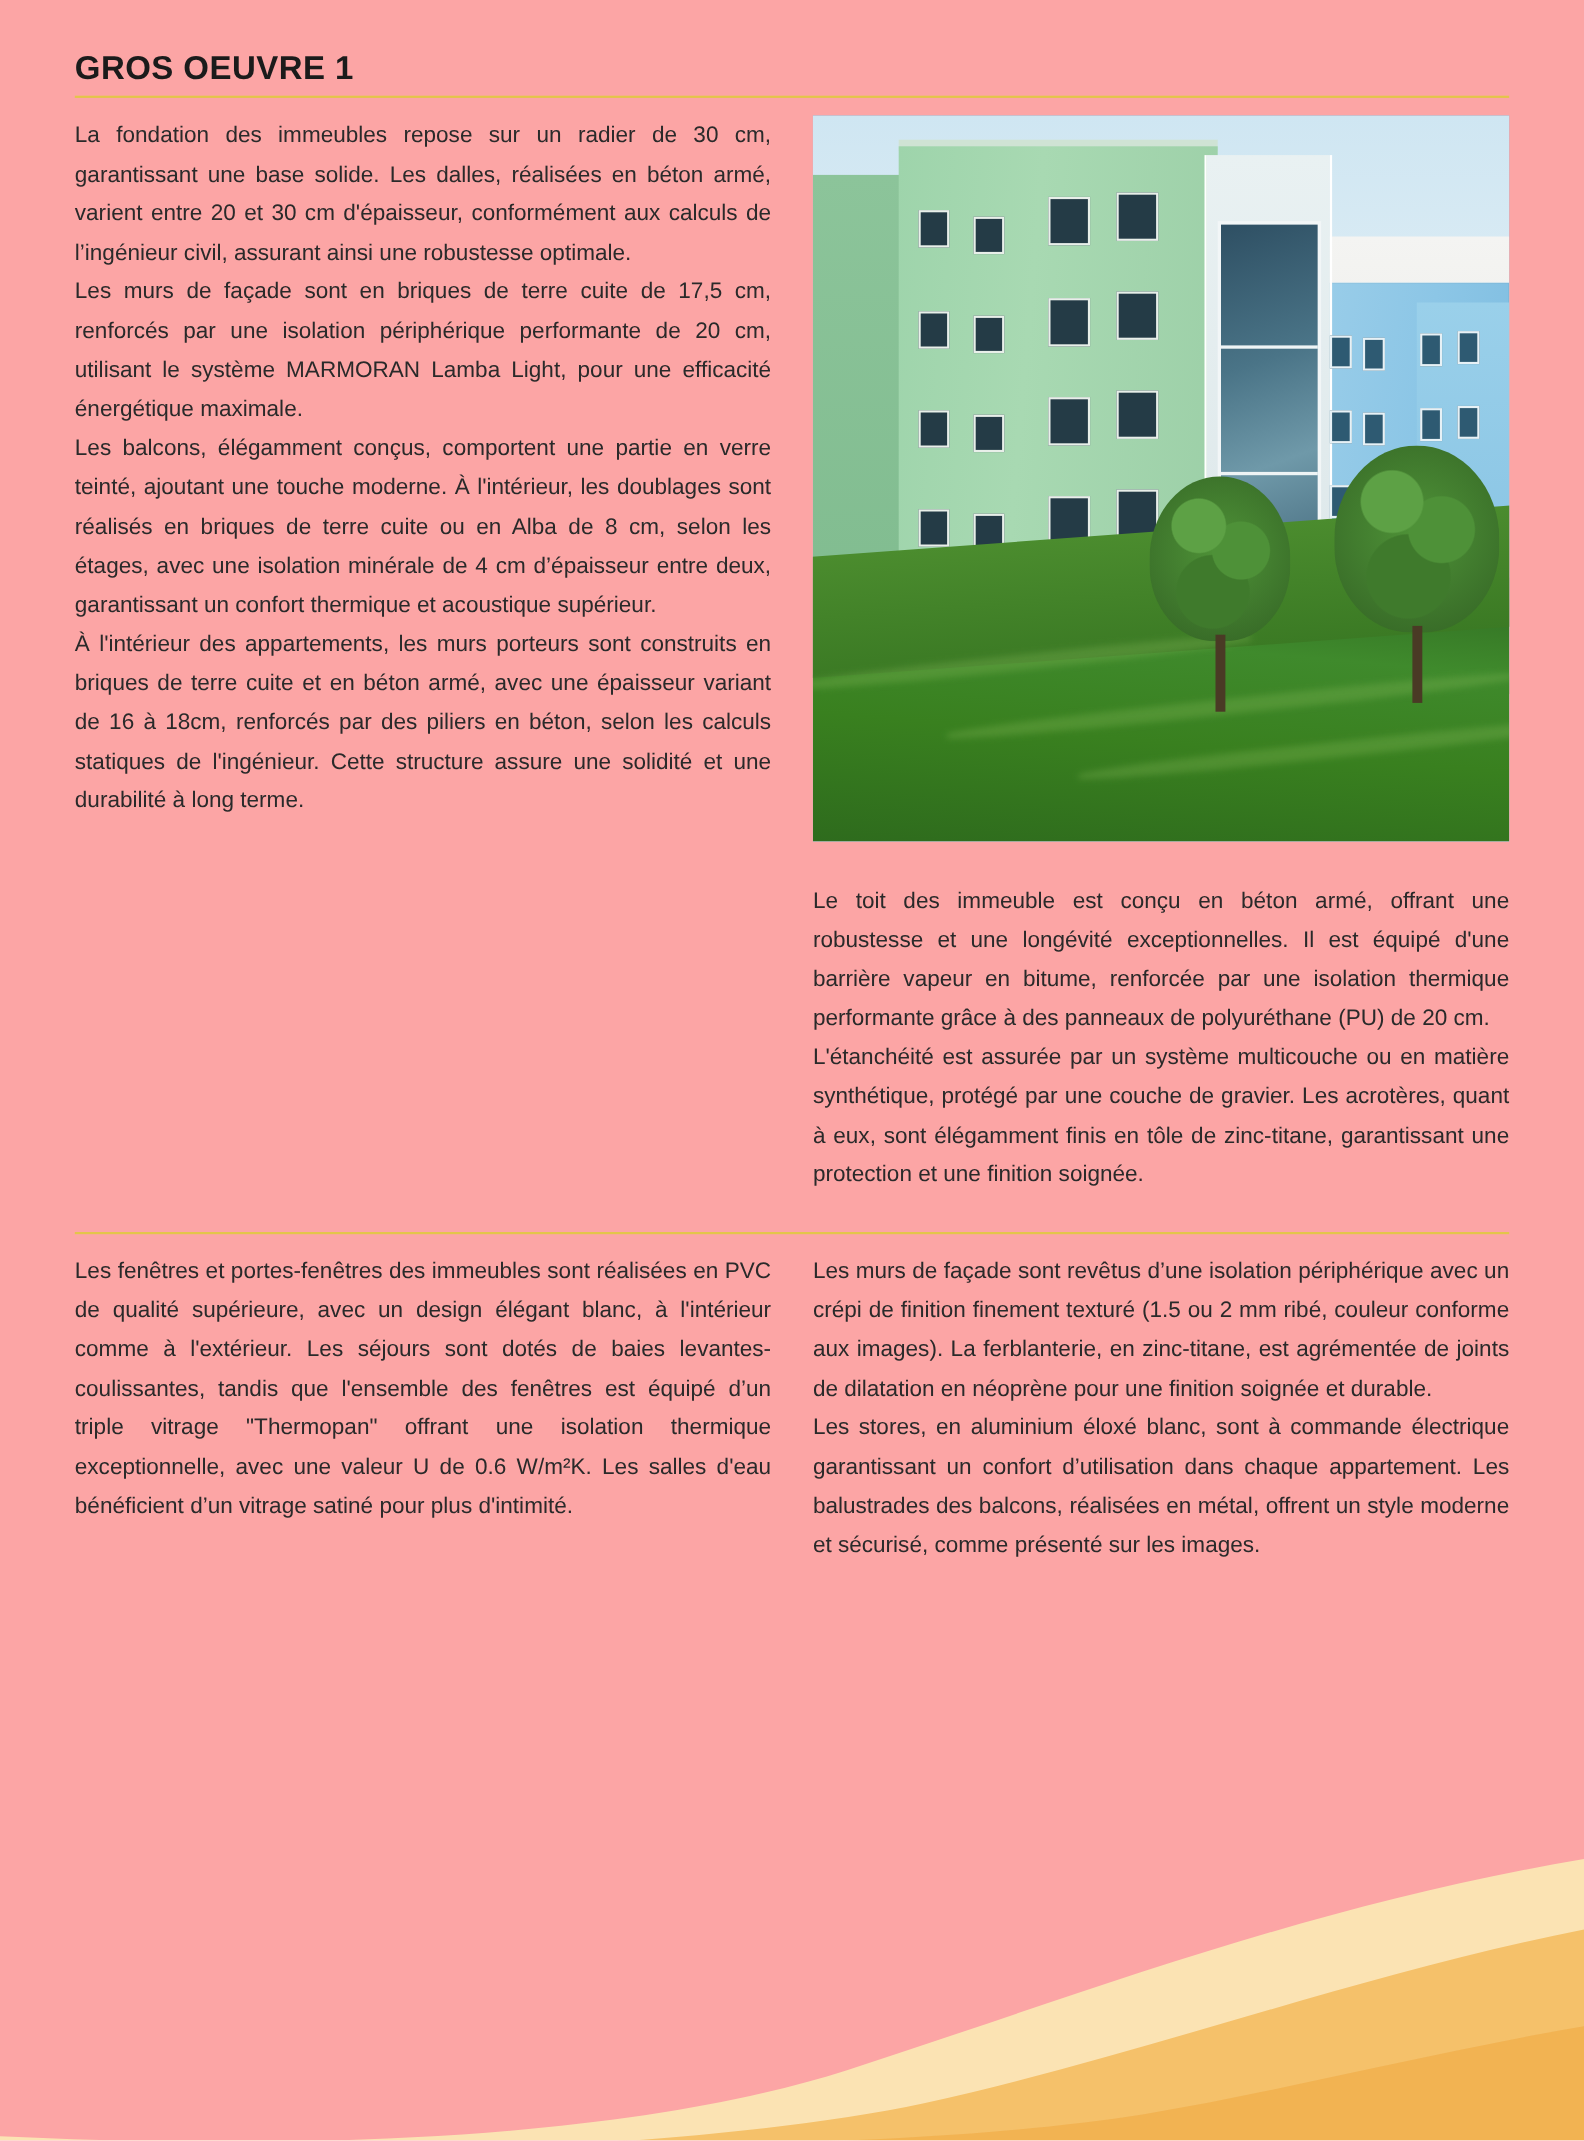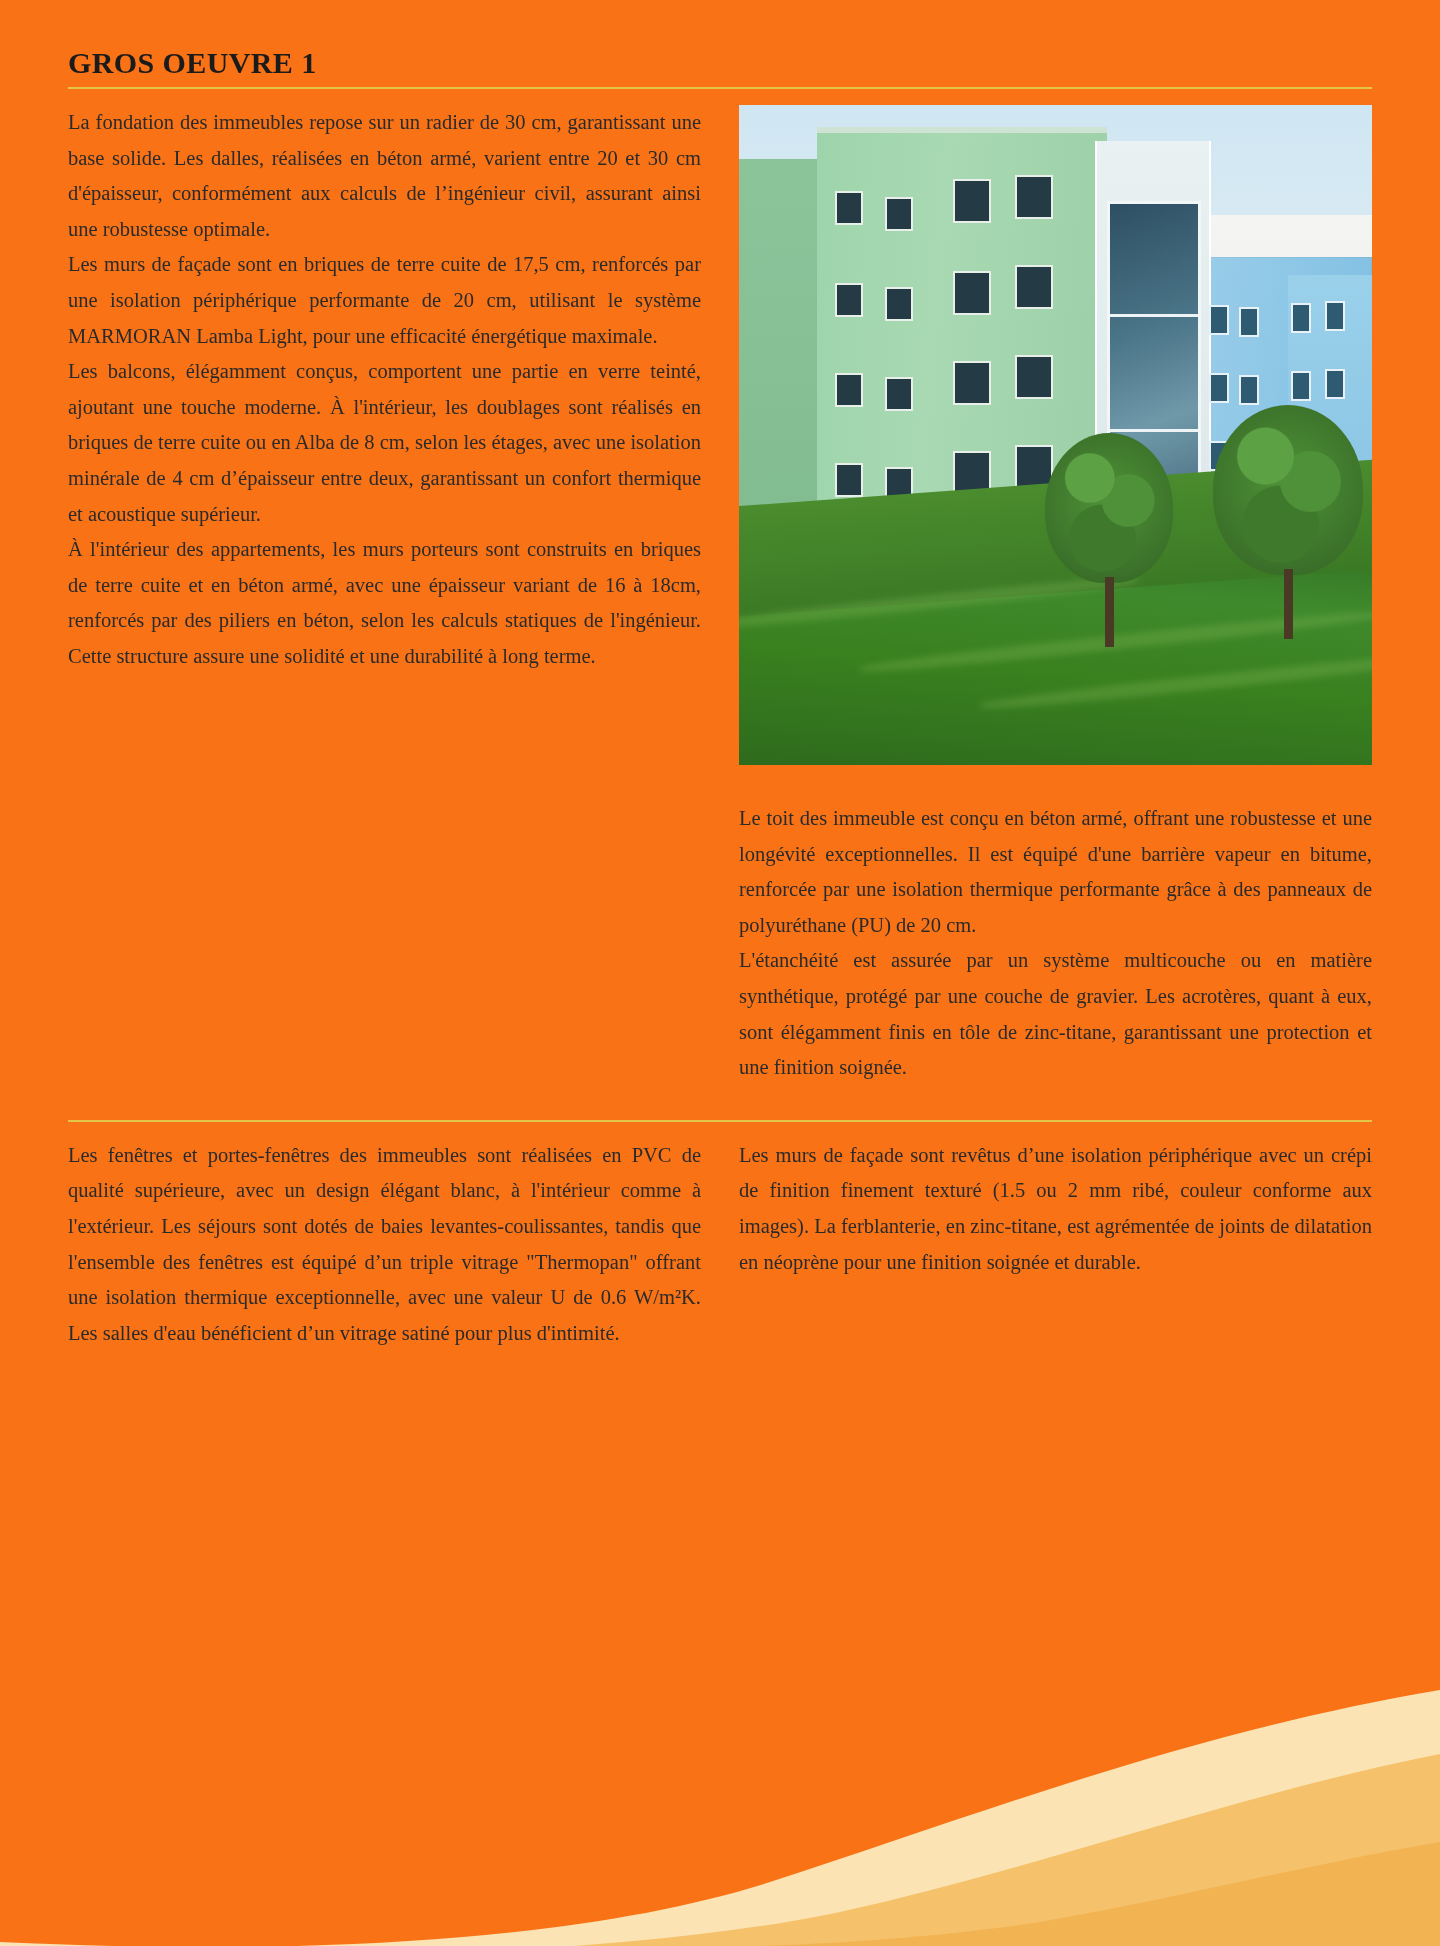--- a/index.html
+++ b/index.html
@@ -13,22 +13,21 @@
     position: relative;
     overflow: hidden;
     font-family: "Liberation Sans", "DejaVu Sans", sans-serif;
     color: #231f20;
   }
 
   
   .page {
     position: absolute;
     inset: 0;
-    background: #f97316;
-    font-family: Liberation Serif, serif;
+    background: #fca5a5;
   }
 
   .content {
     position: absolute;
     left: 68px;
     top: 46px;
     width: 1304px;
   }
 
   
@@ -361,20 +360,21 @@
     <div class="gap-lg"></div>
 
     <div class="head-rule"></div>
 
     <div class="cols">
       <div class="col">
         <p class="body">Les fenêtres et portes-fenêtres des immeubles sont réalisées en PVC de qualité supérieure, avec un design élégant blanc, à l'intérieur comme à l'extérieur. Les séjours sont dotés de baies levantes-coulissantes, tandis que l'ensemble des fenêtres est équipé d’un triple vitrage "Thermopan" offrant une isolation thermique exceptionnelle, avec une valeur U de 0.6 W/m²K. Les salles d'eau bénéficient d’un vitrage satiné pour plus d'intimité.</p>
       </div>
       <div class="col">
         <p class="body">Les murs de façade sont revêtus d’une isolation périphérique avec un crépi de finition finement texturé (1.5 ou 2 mm ribé, couleur conforme aux images). La ferblanterie, en zinc-titane, est agrémentée de joints de dilatation en néoprène pour une finition soignée et durable.</p>
+        <p class="body">Les stores, en aluminium éloxé blanc, sont à commande électrique garantissant un confort d’utilisation dans chaque appartement. Les balustrades des balcons, réalisées en métal, offrent un style moderne et sécurisé, comme présenté sur les images.</p>
       </div>
     </div>
 
   </div>
 
   <div class="swoosh-wrap">
     <svg width="1440" height="300" viewBox="0 0 1440 300" xmlns="http://www.w3.org/2000/svg">
       <path d="M1440 44 C1190 86, 980 168, 770 236 C600 290, 340 312, 0 296 L0 300 L1440 300 Z" fill="#fbe3b3"></path>
       <path d="M1440 108 C1230 150, 1040 222, 840 266 C660 304, 360 318, 0 310 L0 300 L1440 300 Z" fill="#f5c16a"></path>
       <path d="M1440 196 C1300 220, 1170 254, 1040 276 C900 298, 700 306, 560 300 L1440 300 Z" fill="#f0ad4b" opacity="0.75"></path>

